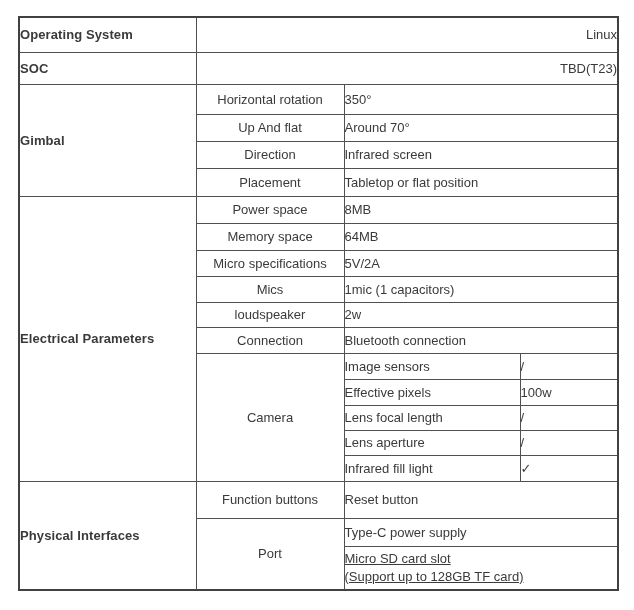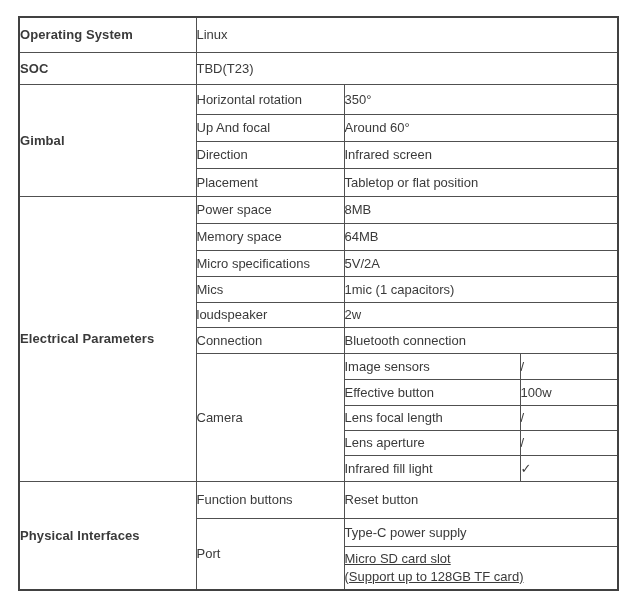--- a/index.html
+++ b/index.html
@@ -34,28 +34,28 @@
     background: #ffffff;
   }
   
   td.c1 {
     font-weight: bold;
     font-size: 13.5px;
     padding-left: 18px;
     letter-spacing: 0.1px;
   }
   
-  td.c2 { padding-left: 9px; }
+  td.c2 { padding-left: 9px; text-align: center; }
   
   td.c3 { padding-left: 15px; }
   
   td.c4 { padding-left: 20px; }
   
   td.merged-center {
-    text-align: left;
+    text-align: right;
     padding-right: 130px;
   }
   td.multiline {
     white-space: pre-line;
     line-height: 1.38;
     padding-top: 2px;
     text-decoration: underline;
   }
 </style>
 </head>
@@ -80,22 +80,22 @@
       <td class="c1">SOC</td>
       <td class="merged-center" colspan="3">TBD(T23)</td>
     </tr>
 
     <tr style="height:30px">
       <td class="c1" rowspan="4">Gimbal</td>
       <td class="c2">Horizontal rotation</td>
       <td class="c3" colspan="2">350°</td>
     </tr>
     <tr style="height:27px">
-      <td class="c2">Up And focal</td>
-      <td class="c3" colspan="2">Around 60°</td>
+      <td class="c2">Up And flat</td>
+      <td class="c3" colspan="2">Around 70°</td>
     </tr>
     <tr style="height:27px">
       <td class="c2">Direction</td>
       <td class="c3" colspan="2">Infrared screen</td>
     </tr>
     <tr style="height:28px">
       <td class="c2">Placement</td>
       <td class="c3" colspan="2">Tabletop or flat position</td>
     </tr>
 
@@ -124,21 +124,21 @@
       <td class="c2">Connection</td>
       <td class="c3" colspan="2">Bluetooth connection</td>
     </tr>
 
     <tr style="height:26px">
       <td class="c2" rowspan="5">Camera</td>
       <td class="c3">Image sensors</td>
       <td class="c4">/</td>
     </tr>
     <tr style="height:26px">
-      <td class="c3">Effective button</td>
+      <td class="c3">Effective pixels</td>
       <td class="c4">100w</td>
     </tr>
     <tr style="height:25px">
       <td class="c3">Lens focal length</td>
       <td class="c4">/</td>
     </tr>
     <tr style="height:25px">
       <td class="c3">Lens aperture</td>
       <td class="c4">/</td>
     </tr>

